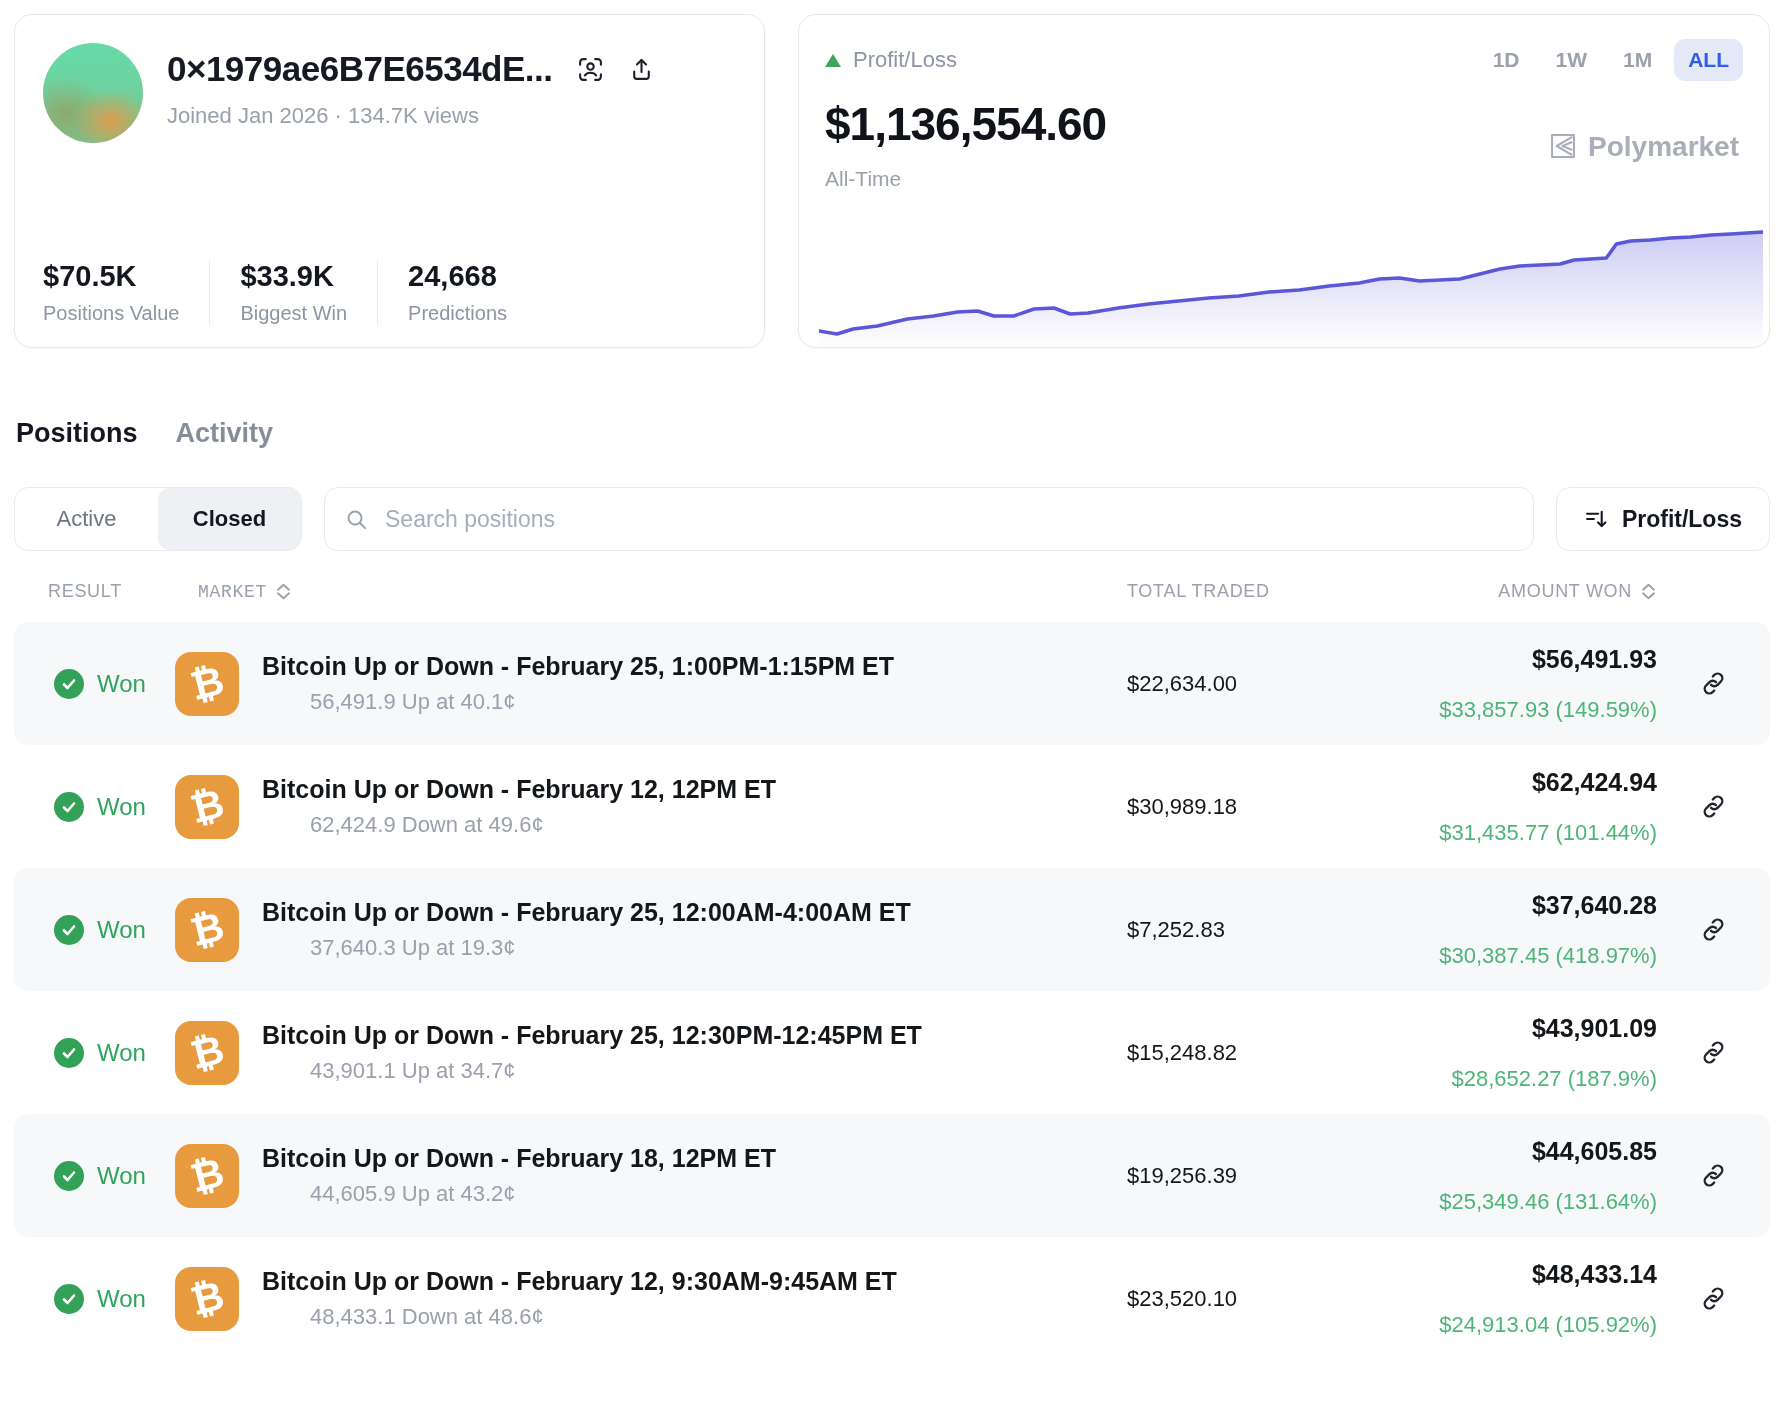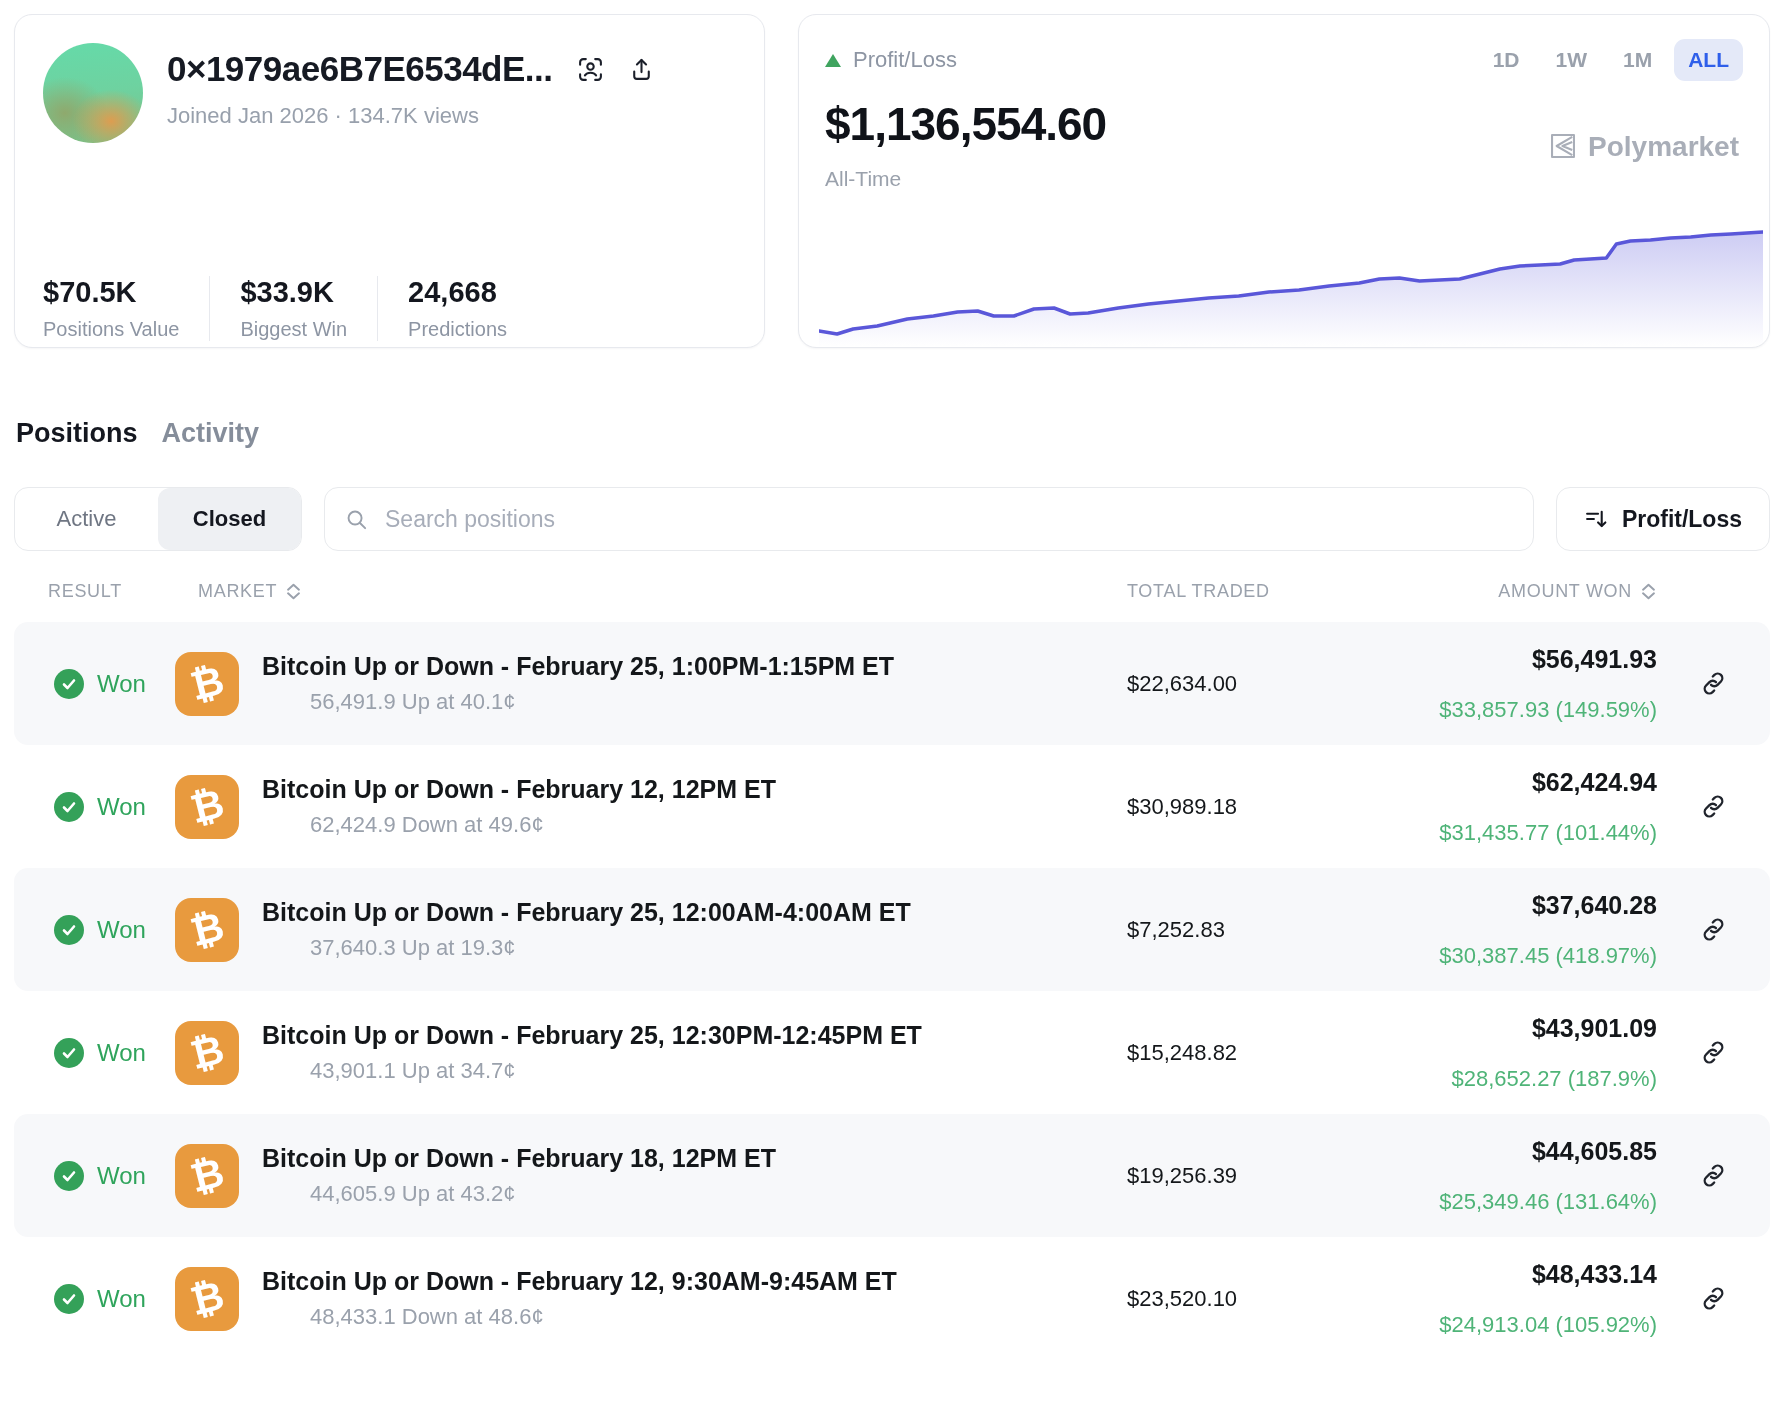--- a/index.html
+++ b/index.html
@@ -15,21 +15,21 @@
     background:
       radial-gradient(55% 45% at 68% 78%, #DD9D50 0%, rgba(221,157,80,0) 70%),
       radial-gradient(60% 50% at 22% 70%, #8FA96D 0%, rgba(143,169,109,0) 72%),
       linear-gradient(175deg,#65DAA9 0%,#6ED2A0 48%,#7CBE85 100%);}
   .title-row{display:flex;align-items:center;gap:24px;margin-top:6px;}
   .profile-title{font-size:35px;font-weight:700;letter-spacing:-.5px;color:#161A23;}
   .icon-btn{display:flex;align-items:center;justify-content:center;cursor:pointer;}
   .icon-btn svg{width:27px;height:27px;stroke:#1B1F2A;fill:none;stroke-width:2;
                 stroke-linecap:round;stroke-linejoin:round;}
   .profile-meta{font-size:22px;color:#98A0AC;margin-top:14px;}
-  .stats{position:absolute;left:28px;bottom:6px;display:flex;}
+  .stats{position:absolute;left:28px;bottom:22px;display:flex;}
   .stat{padding-right:30px;margin-right:30px;border-right:1px solid #E7E9EE;}
   .stat:last-child{border-right:none;}
   .stat-value{font-size:29px;font-weight:700;color:#14171F;}
   .stat-label{font-size:20px;color:#8D95A3;margin-top:9px;}
   
   .pnl-card{width:972px;height:334px;padding:24px 26px;position:relative;overflow:hidden;}
   .pnl-head{display:flex;justify-content:space-between;align-items:center;}
   .pnl-label-wrap{display:flex;align-items:center;gap:12px;}
   .tri-up{width:0;height:0;border-left:8px solid transparent;border-right:8px solid transparent;
           border-bottom:13px solid #3FA45F;}
@@ -38,21 +38,21 @@
   .range{font-size:21px;font-weight:700;color:#9AA1AC;padding:9px 14px;border-radius:11px;cursor:pointer;}
   .range.active{background:#E4E9F8;color:#2F5FEA;}
   .pnl-value{font-size:46px;font-weight:800;letter-spacing:-1px;color:#101319;margin-top:16px;}
   .pnl-period{font-size:21px;color:#9AA1AC;margin-top:16px;}
   .watermark{position:absolute;right:30px;top:116px;display:flex;align-items:flex-start;gap:10px;
              color:#A9AEB8;font-size:28px;font-weight:600;}
   .watermark svg{width:30px;height:30px;stroke:#A9AEB8;fill:none;stroke-width:1.8;stroke-linejoin:round;}
   .pnl-chart{position:absolute;left:20px;right:6px;bottom:0;height:132px;}
   .pnl-chart svg{width:100%;height:100%;display:block;}
   
-  .tabs{display:flex;gap:24px;margin:70px 12px 0 16px;}
+  .tabs{display:flex;gap:38px;margin:70px 12px 0 16px;}
   .tab{font-size:27px;font-weight:700;color:#858D9A;cursor:pointer;}
   .tab.active{color:#14171F;}
   
   .filter-bar{display:flex;gap:22px;margin:38px 14px 0 14px;height:64px;}
   .segmented{display:flex;width:286px;border:1px solid #E8EAED;border-radius:14px;
              overflow:hidden;flex:0 0 auto;background:#fff;}
   .segment{flex:1;display:flex;align-items:center;justify-content:center;font-size:22px;
            color:#6F7683;cursor:pointer;}
   .segment.active{background:#EEF0F3;color:#14171F;font-weight:700;border-radius:12px;}
   .search{flex:1;border:1px solid #E8EAED;border-radius:14px;display:flex;align-items:center;
@@ -65,21 +65,21 @@
             align-items:center;gap:13px;padding:0 27px;font-size:23px;font-weight:700;
             color:#14171F;cursor:pointer;background:#fff;}
   .sort-btn svg{width:25px;height:25px;stroke:#14171F;fill:none;stroke-width:2;
                 stroke-linecap:round;stroke-linejoin:round;}
   
   .table{margin:0 14px;}
   .thead,.row{display:grid;grid-template-columns:150px 963px 240px 290px 113px;align-items:center;}
   .thead{padding:30px 0 20px 0;}
   .th{font-size:18px;color:#9AA1AC;letter-spacing:.7px;display:flex;align-items:center;gap:8px;}
   .th-result{padding-left:34px;}
-  .th-market{padding-left:34px;}
+  .th-market{padding-left:34px;font-family:Liberation Mono, monospace;}
   .th-won{justify-content:flex-end;}
   .th svg{width:17px;height:17px;stroke:#9AA1AC;fill:none;stroke-width:1.6;
           stroke-linecap:round;stroke-linejoin:round;}
   .row{height:123px;border-radius:14px;}
   .row.alt{background:#F7F8FA;}
   .cell-result{padding-left:40px;display:flex;align-items:center;gap:13px;}
   .check-circle{width:30px;height:30px;border-radius:50%;background:#34A159;display:flex;
                 align-items:center;justify-content:center;flex:0 0 auto;}
   .check-circle svg{width:16px;height:16px;stroke:#fff;fill:none;stroke-width:2.6;
                     stroke-linecap:round;stroke-linejoin:round;}

